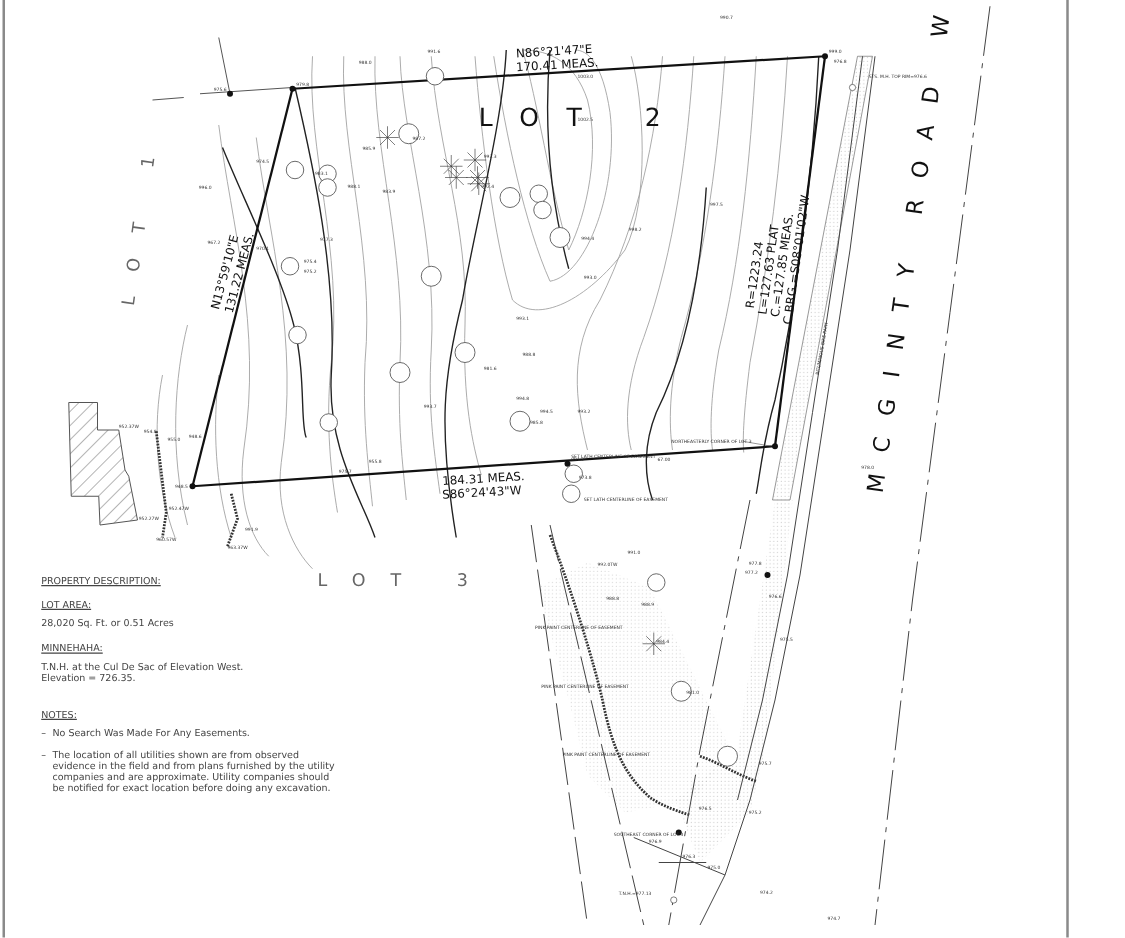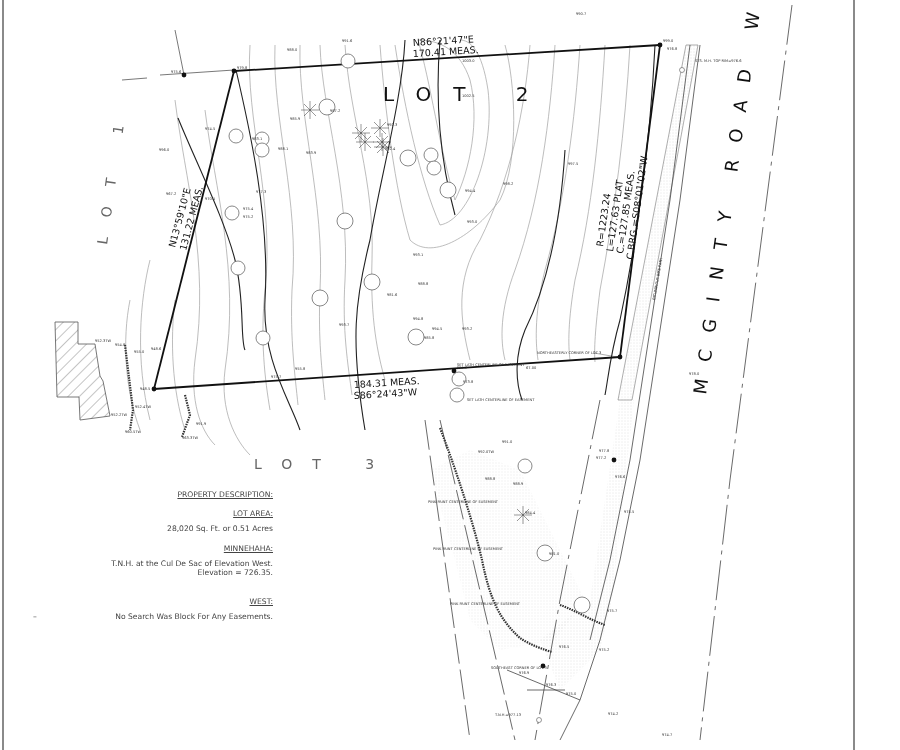--- a/index.html
+++ b/index.html
@@ -1,22 +1,22 @@
 <!DOCTYPE html>
 <html><head>
 <meta charset="utf-8">
 <style>
   html, body { margin: 0; padding: 0; background: #ffffff; }
   body { width: 900px; height: 750px; position: relative; overflow: hidden;
          font-family: "DejaVu Sans", sans-serif; color: #222; }
   .frame-left { position: absolute; left: 2px; top: 0; width: 2px; height: 750px; background: #8a8a8a; }
   .frame-right { position: absolute; left: 853px; top: 0; width: 2px; height: 750px; background: #8a8a8a; }
   svg.plan { position: absolute; left: 0; top: 0; }
-  .notes { position: absolute; left: 33px; top: 490px; width: 240px;
-           font-size: 7.6px; line-height: 9.2px; color: #444; text-align: right; }
+  .notes { position: absolute; left: 33px; top: 460px; width: 240px;
+           font-size: 7.6px; line-height: 9.2px; color: #444; }
   .notes .h { text-decoration: underline; margin-top: 10px; margin-bottom: 6px; }
   .notes .h:first-child { margin-top: 0; }
   .notes .p { margin: 0; }
   .notes ul { list-style: none; padding: 0; margin: 0; }
   .notes li { position: relative; padding-left: 9px; margin-bottom: 7px; }
   .notes li::before { content: "\2013"; position: absolute; left: 0; }
   .t-big { font-family: "DejaVu Sans", sans-serif; font-size: 20px; fill: #111; letter-spacing: 22px; }
   .t-bear { font-family: "DejaVu Sans", sans-serif; font-size: 9.5px; fill: #111; }
   .t-small { font-family: "DejaVu Sans", sans-serif; font-size: 3.6px; fill: #333; }
   .t-lot { font-family: "DejaVu Sans", sans-serif; font-size: 14px; fill: #666; letter-spacing: 20px; }
@@ -295,17 +295,18 @@
   </g>
 </svg>
 
 <div class="notes">
   <div class="h">PROPERTY DESCRIPTION:</div>
   <div class="h">LOT AREA:</div>
   <p class="p">28,020 Sq. Ft. or 0.51 Acres</p>
   <div class="h">MINNEHAHA:</div>
   <p class="p">T.N.H. at the Cul De Sac of Elevation West.</p>
   <p class="p">Elevation = 726.35.</p>
-  <div class="h" style="margin-top:20px">WEST:</div>
+  <div class="h" style="margin-top:20px">NOTES:</div>
   <ul>
-    <li>No Search Was Block For Any Easements.</li>
+    <li>No Search Was Made For Any Easements.</li>
+    <li>The location of all utilities shown are from observed evidence in the field and from plans furnished by the utility companies and are approximate. Utility companies should be notified for exact location before doing any excavation.</li>
   </ul>
 </div>
 
 </body></html>

